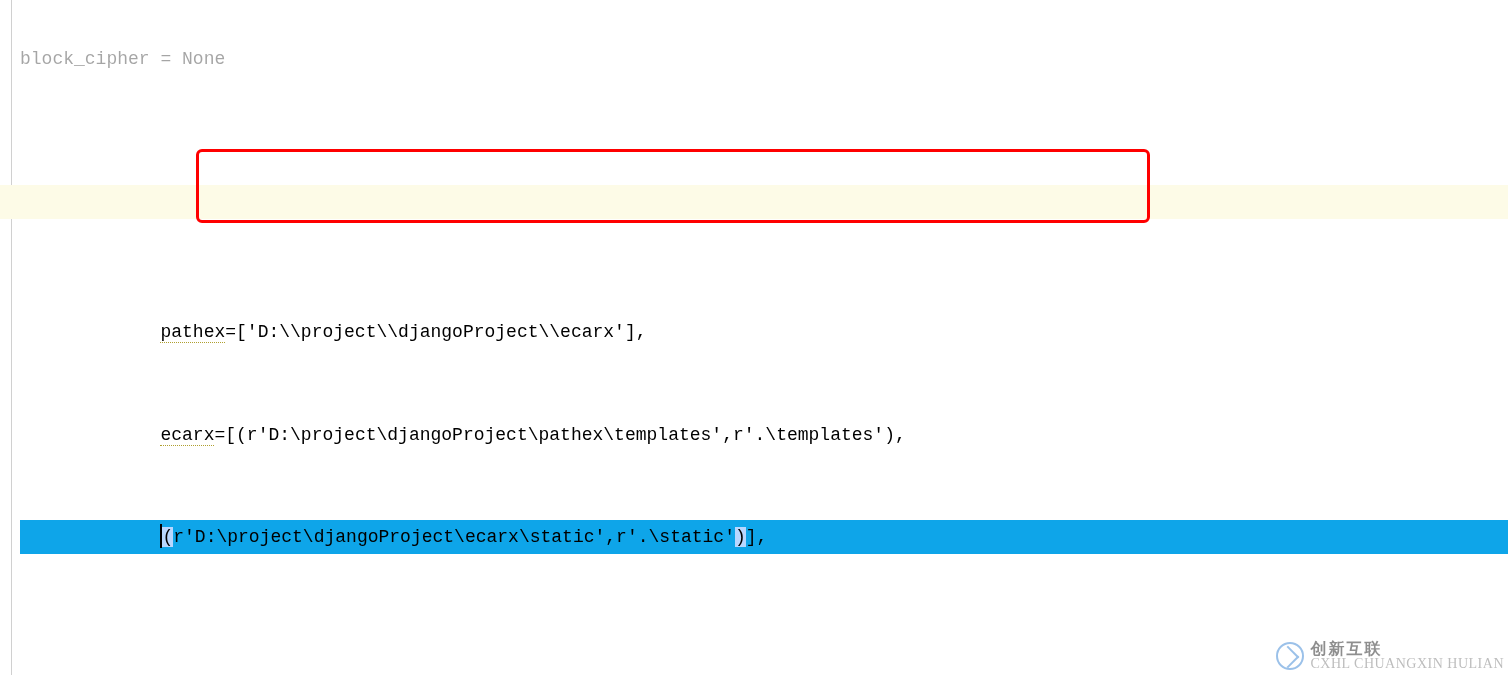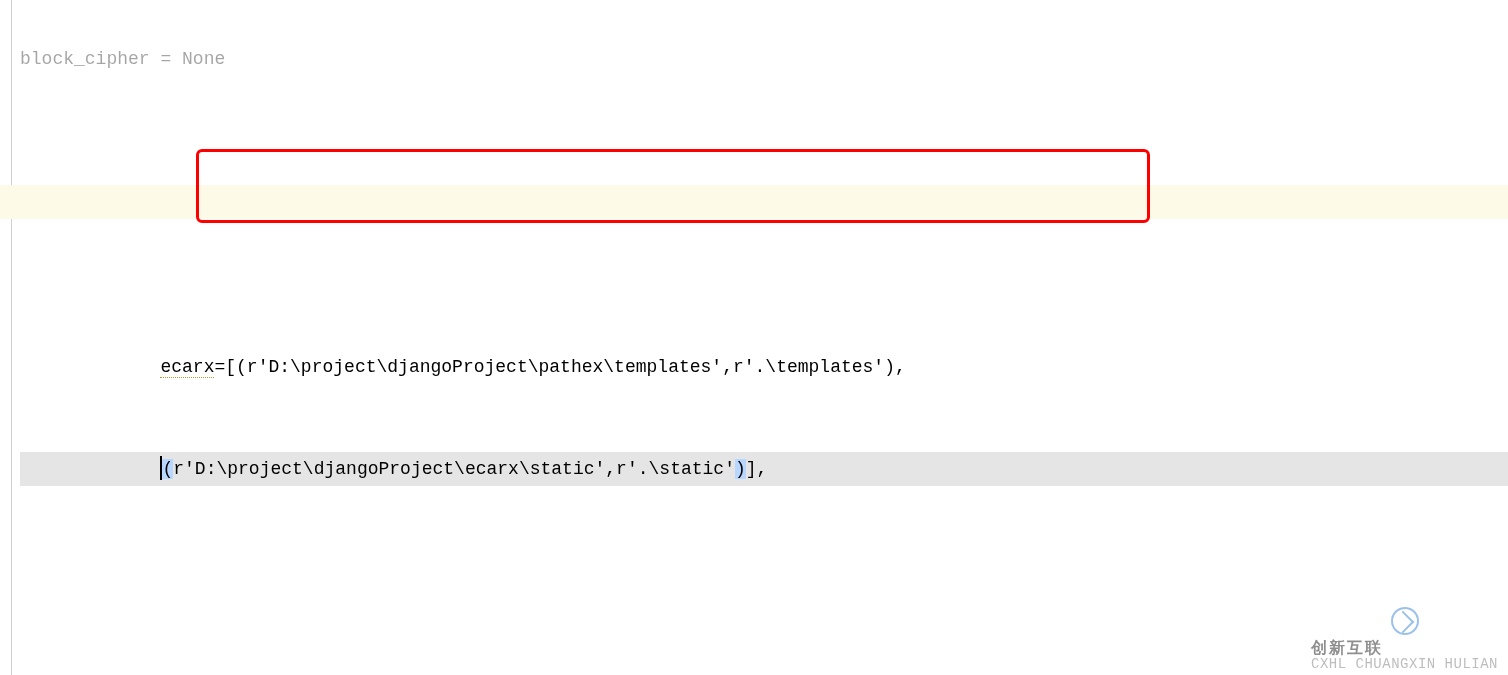--- a/index.html
+++ b/index.html
@@ -30,21 +30,21 @@
     right: 0;
     padding-left: 6px;
     white-space: pre;
   }
   .line {
     position: relative;
     height: 34px;
     line-height: 34px;
   }
   .line.highlight-bg {
-    background: #e5e5e5;
+    background: #0ea5e9;
   }
   .highlight-bg-full {
     position: absolute;
     left: 0;
     right: 0;
     height: 34px;
     background: #fdfbe7;
     z-index: 0;
   }
   .underline-yellow {
@@ -63,29 +63,28 @@
   }
   .red-box {
     position: absolute;
     border: 3px solid #ff0000;
     border-radius: 6px;
     pointer-events: none;
     z-index: 5;
   }
   .watermark {
     position: absolute;
-    right: 10px;
+    right: 4px;
     bottom: 4px;
     display: flex;
     align-items: center;
     gap: 6px;
     opacity: 0.55;
-    font-family: Liberation Mono, monospace;
+    font-family: Liberation Serif, serif;
     z-index: 10;
-    flex-direction: column;
   }
   .watermark .logo {
     width: 28px;
     height: 28px;
     border: 2px solid #4a8fd8;
     border-radius: 50%;
     position: relative;
   }
   .watermark .logo::before {
     content: "";
@@ -119,20 +118,21 @@
 
 <div class="highlight-bg-full" style="top: 185px;"></div>
 
 <div class="code-area">
 
 <div class="line" style="opacity:.35; margin-top:-26px;font-family:Liberation Mono, monospace;"><span>block_cipher = None</span></div>
 <div class="line"><span></span></div>
 <div class="line"><span></span></div>
 
 
+<div class="line"><span>             </span><span class="underline-yellow">pathex</span><span>=['D:\\project\\djangoProject\\ecarx'],</span></div>
 
 <div class="line"><span>             </span><span class="underline-yellow">ecarx</span><span>=[(r'D:\project\djangoProject\pathex\templates',r'.\templates'),</span></div>
 
 <div class="line highlight-bg"><span>             </span><span class="cursor-bar"></span><span class="sel-blue">(</span><span>r'D:\project\djangoProject\ecarx\static',r'.\static'</span><span class="sel-blue">)</span><span>],</span></div>
 
 
 
 
 
 

